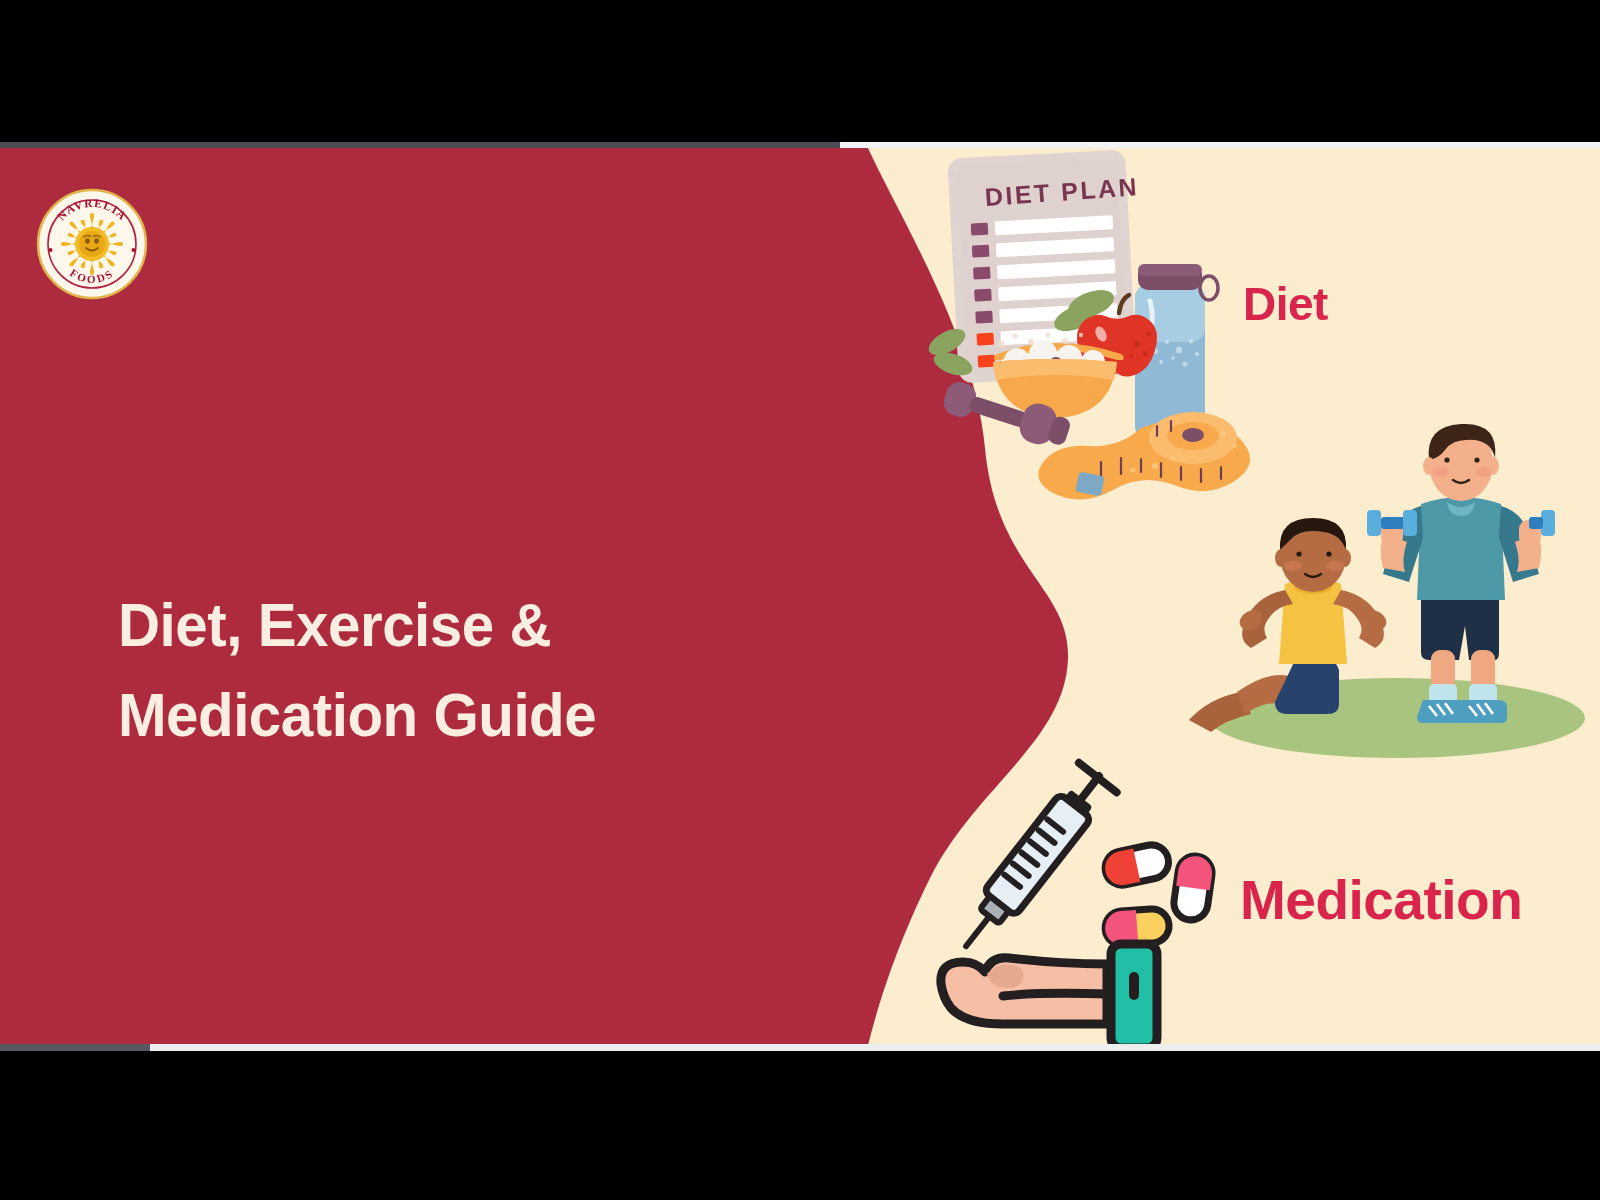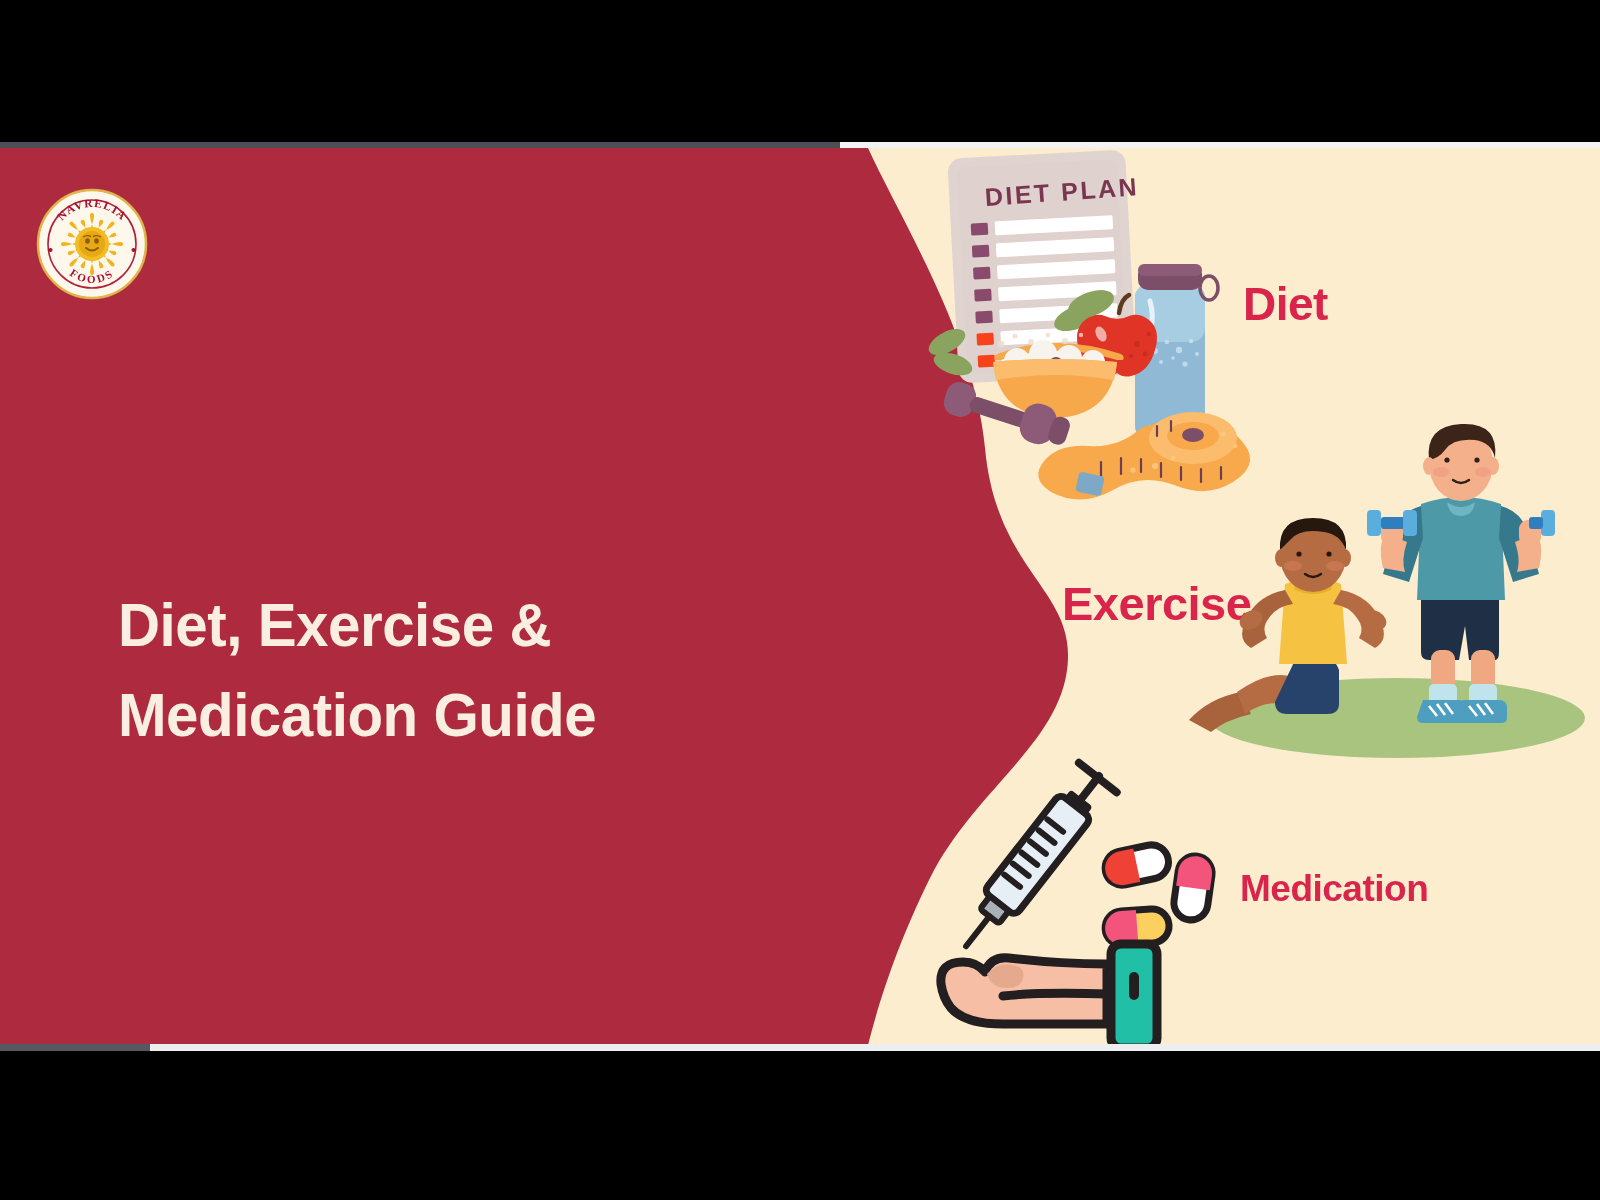--- a/index.html
+++ b/index.html
@@ -40,21 +40,21 @@
   }
 
   
   .cat-label {
     position:absolute; font-weight:800; color:#d9254b; white-space:nowrap;
     font-family:"Liberation Sans Narrow","Liberation Sans",sans-serif;
     letter-spacing:-0.5px;
   }
   #label-diet       { left:1243px; top:116px; font-size:46px;margin-top:13px; }
   #label-exercise   { left:1062px; top:428px; font-size:47px; }
-  #label-medication { left:1240px; top:720px; font-size:37px; }
+  #label-medication { left:1240px; top:720px; font-size:55px; }
 
   
   .illo { position:absolute; }
   #illo-diet       { left:905px;  top:-12px;  width:360px; height:380px; }
   #illo-exercise   { left:1185px; top:250px;  width:400px; height:360px; }
   #illo-medication { left:925px;  top:600px;  width:300px; height:300px; }
 </style>
 </head>
 <body>
 
@@ -121,21 +121,20 @@
       <circle cx="14.5" cy="62" r="2" fill="#a8102f"></circle>
       <circle cx="97.5" cy="62" r="2" fill="#a8102f"></circle>
     </svg>
 
     <div id="subhead">
       <div class="s-line" style="color: rgb(250, 238, 224);">Diet, Exercise &amp;</div>
       <div class="s-line" style="color: rgb(250, 238, 224);">Medication Guide</div>
     </div>
 
     <div id="label-diet" class="cat-label" style="color: rgb(217, 37, 75);">Diet</div>
-    <div id="label-exercise" class="cat-label" style="color: rgb(217, 37, 75);">Exercise</div>
     <div id="label-medication" class="cat-label" style="color: rgb(217, 37, 75);">Medication</div>
 
     <svg id="illo-diet" class="illo" viewBox="0 0 360 380">
 
       <g>
         <rect x="48" y="18" width="178" height="225" rx="14" fill="#e0d4d1" transform="rotate(-3 137 130)"></rect>
         <rect x="57" y="27" width="160" height="207" rx="9" fill="#ded1ce" transform="rotate(-3 137 130)"></rect>
         <text x="80" y="66" font-size="25" font-weight="bold" fill="#7a3550" font-family="'Liberation Sans',sans-serif" letter-spacing="2.5" transform="rotate(-4 137 60)">DIET PLAN</text>
 
         <g id="checklist">

